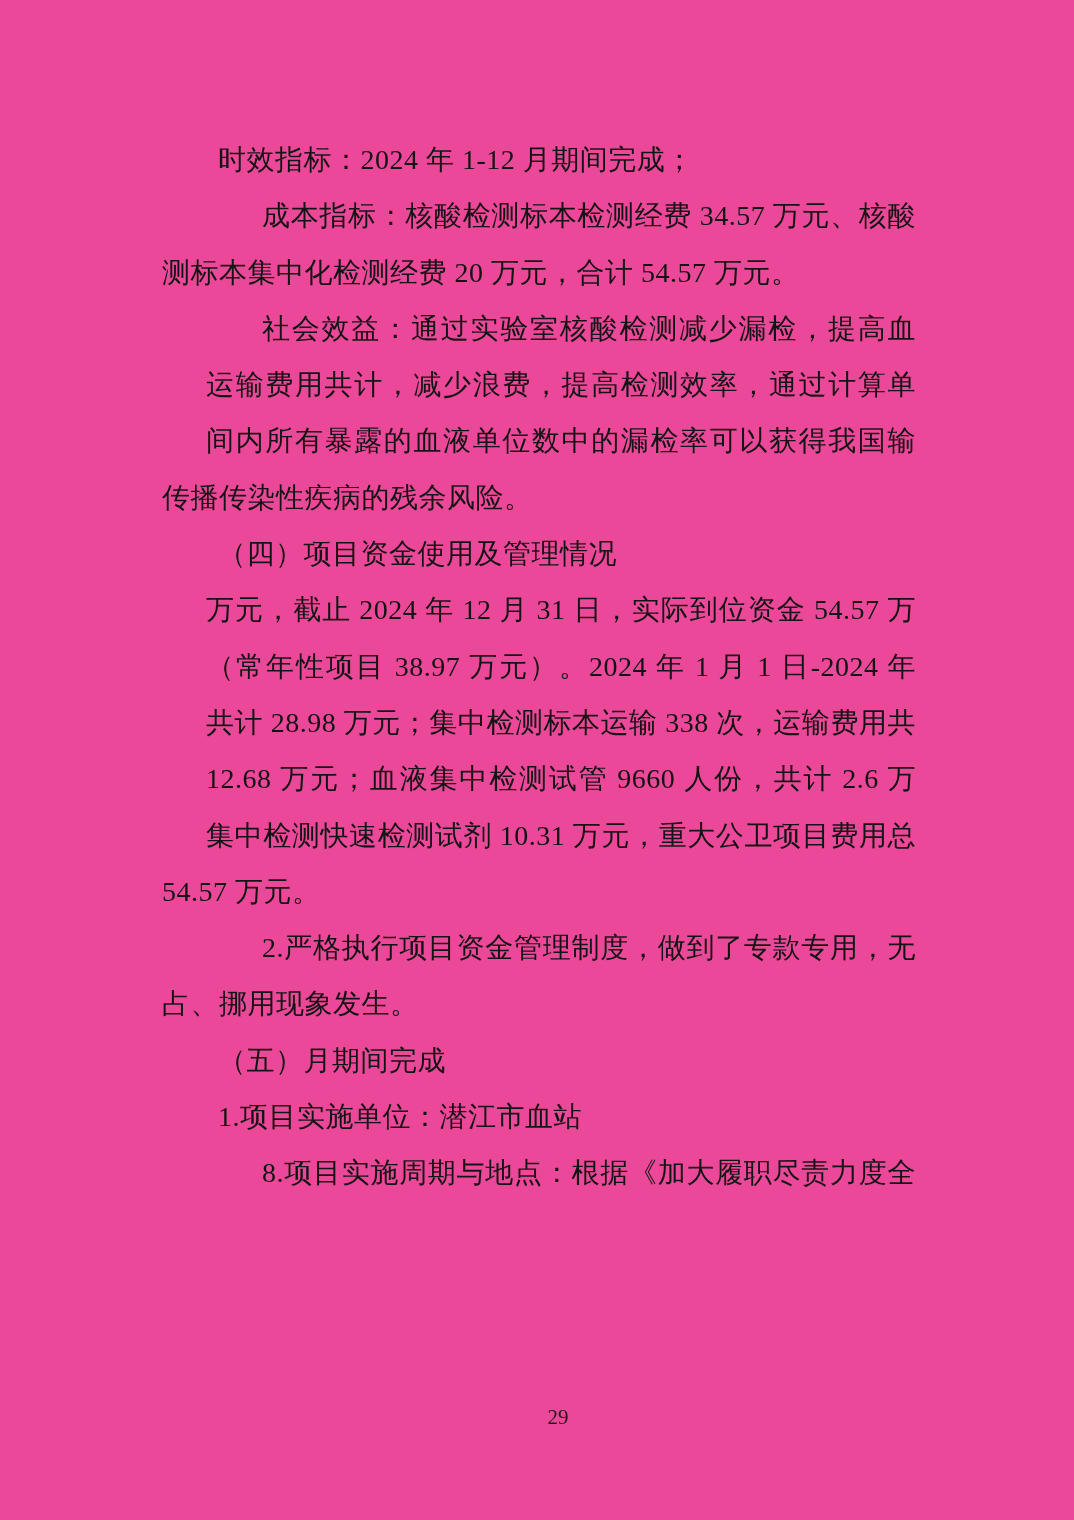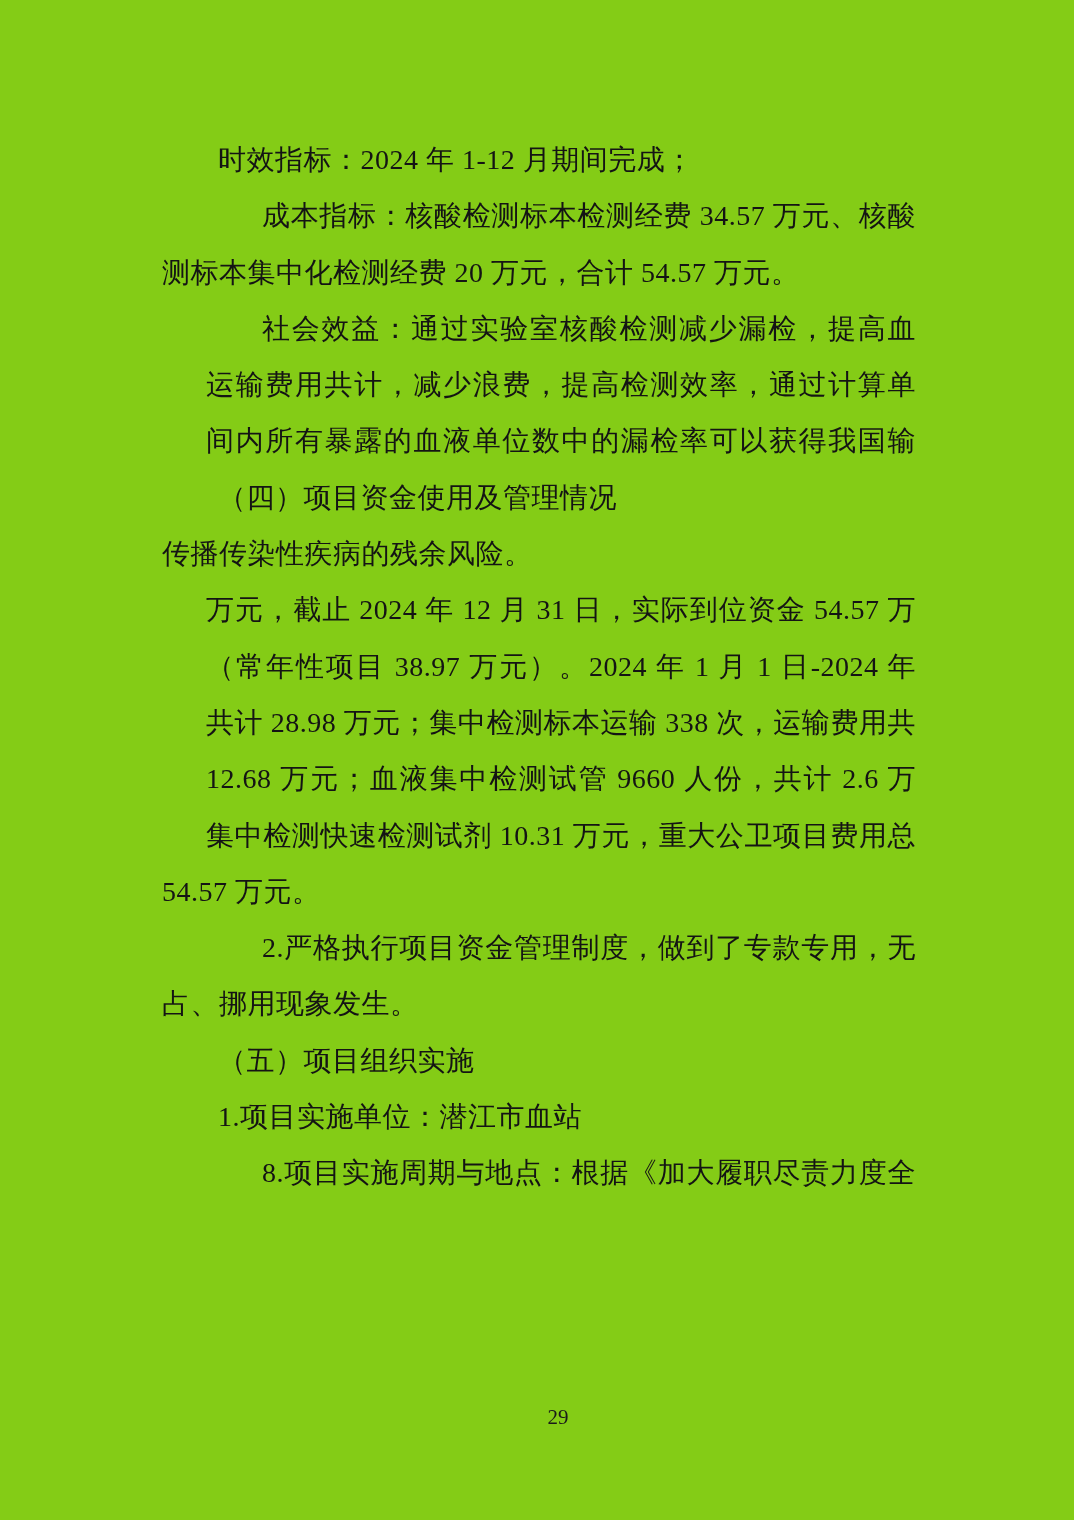--- a/index.html
+++ b/index.html
@@ -4,21 +4,21 @@
 <style>
   html, body {
     margin: 0;
     padding: 0;
     background: #ffffff;
   }
   .page {
     position: relative;
     width: 1074px;
     height: 1520px;
-    background: #84cc16;
+    background: #ec4899;
     overflow: hidden;
     font-family: "Liberation Serif", "DejaVu Serif", serif;
     color: #141414;
   }
   .doc-body {
     position: absolute;
     left: 162px;
     top: 132px;
     width: 754px;
     font-size: 28px;
@@ -55,30 +55,30 @@
 <body>
 
 <div class="page">
   <div class="doc-body">
       <div class="line indent">时效指标：2024 年 1-12 月期间完成；</div>
       <div class="line indent fill">成本指标：核酸检测标本检测经费 34.57 万元、核酸检</div>
       <div class="line">测标本集中化检测经费 20 万元，合计 54.57 万元。</div>
       <div class="line indent fill">社会效益：通过实验室核酸检测减少漏检，提高血液安</div>
       <div class="line fill">运输费用共计，减少浪费，提高检测效率，通过计算单位时</div>
       <div class="line fill">间内所有暴露的血液单位数中的漏检率可以获得我国输血</div>
+      <div class="line">传播传染性疾病的残余风险。</div>
       <div class="line indent">（四）项目资金使用及管理情况</div>
-      <div class="line">传播传染性疾病的残余风险。</div>
       <div class="line fill">万元，截止 2024 年 12 月 31 日，实际到位资金 54.57 万元</div>
       <div class="line fill">（常年性项目 38.97 万元）。2024 年 1 月 1 日-2024 年 12</div>
       <div class="line fill">共计 28.98 万元；集中检测标本运输 338 次，运输费用共计</div>
       <div class="line fill">12.68 万元；血液集中检测试管 9660 人份，共计 2.6 万元，</div>
       <div class="line fill">集中检测快速检测试剂 10.31 万元，重大公卫项目费用总计</div>
       <div class="line">54.57 万元。</div>
       <div class="line indent fill">2.严格执行项目资金管理制度，做到了专款专用，无挤</div>
       <div class="line">占、挪用现象发生。</div>
-      <div class="line indent">（五）项目组织实施</div>
+      <div class="line indent">（五）月期间完成</div>
       <div class="line indent">1.项目实施单位：潜江市血站</div>
       <div class="line indent fill">8.项目实施周期与地点：根据《加大履职尽责力度全面</div>
     </div>
   <div class="page-footer">
     <span>29</span>
   </div>
 </div>
 
 </body></html>

